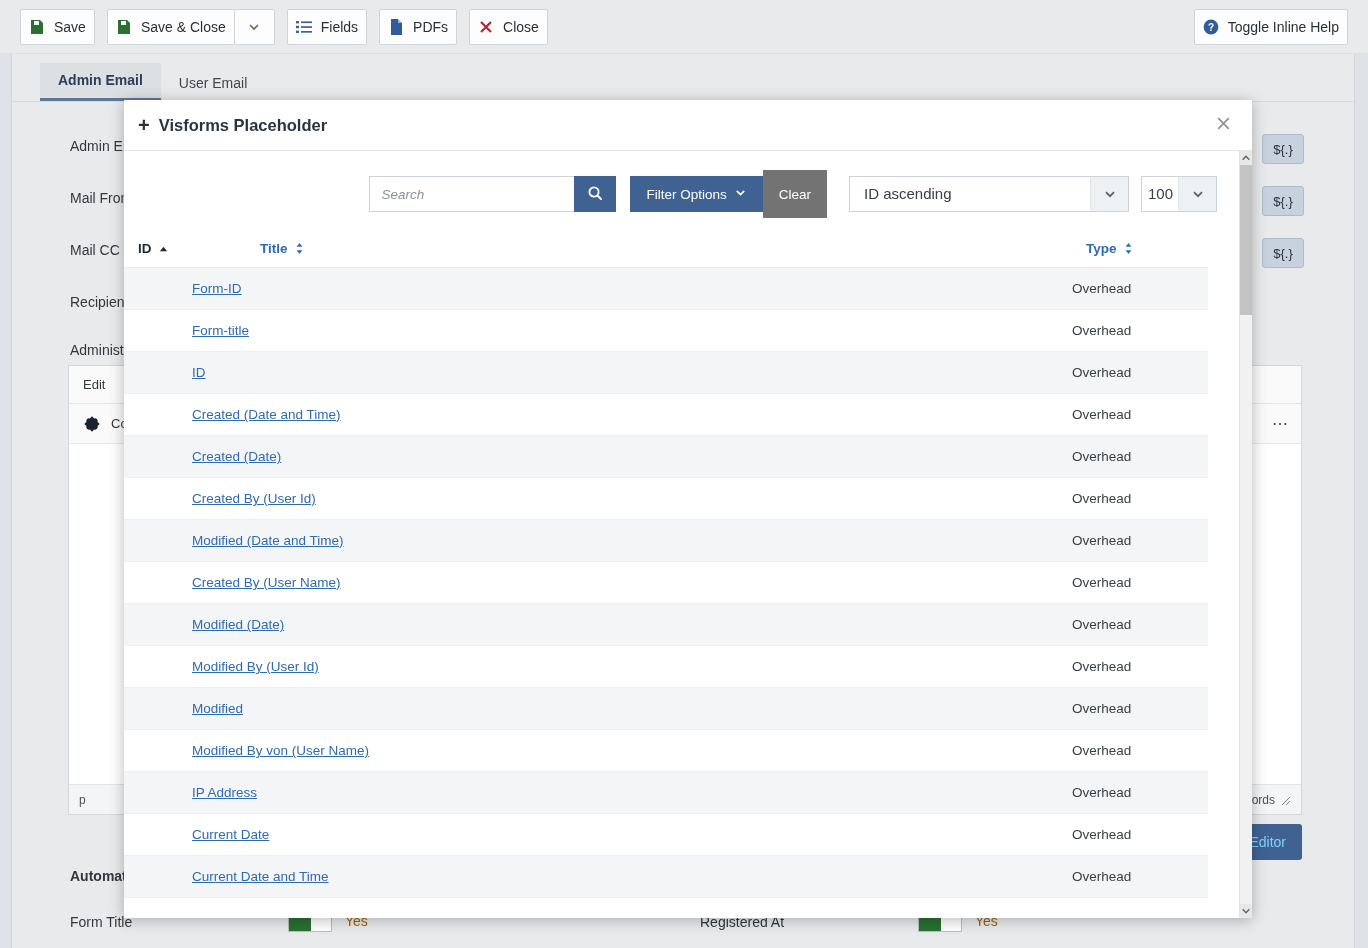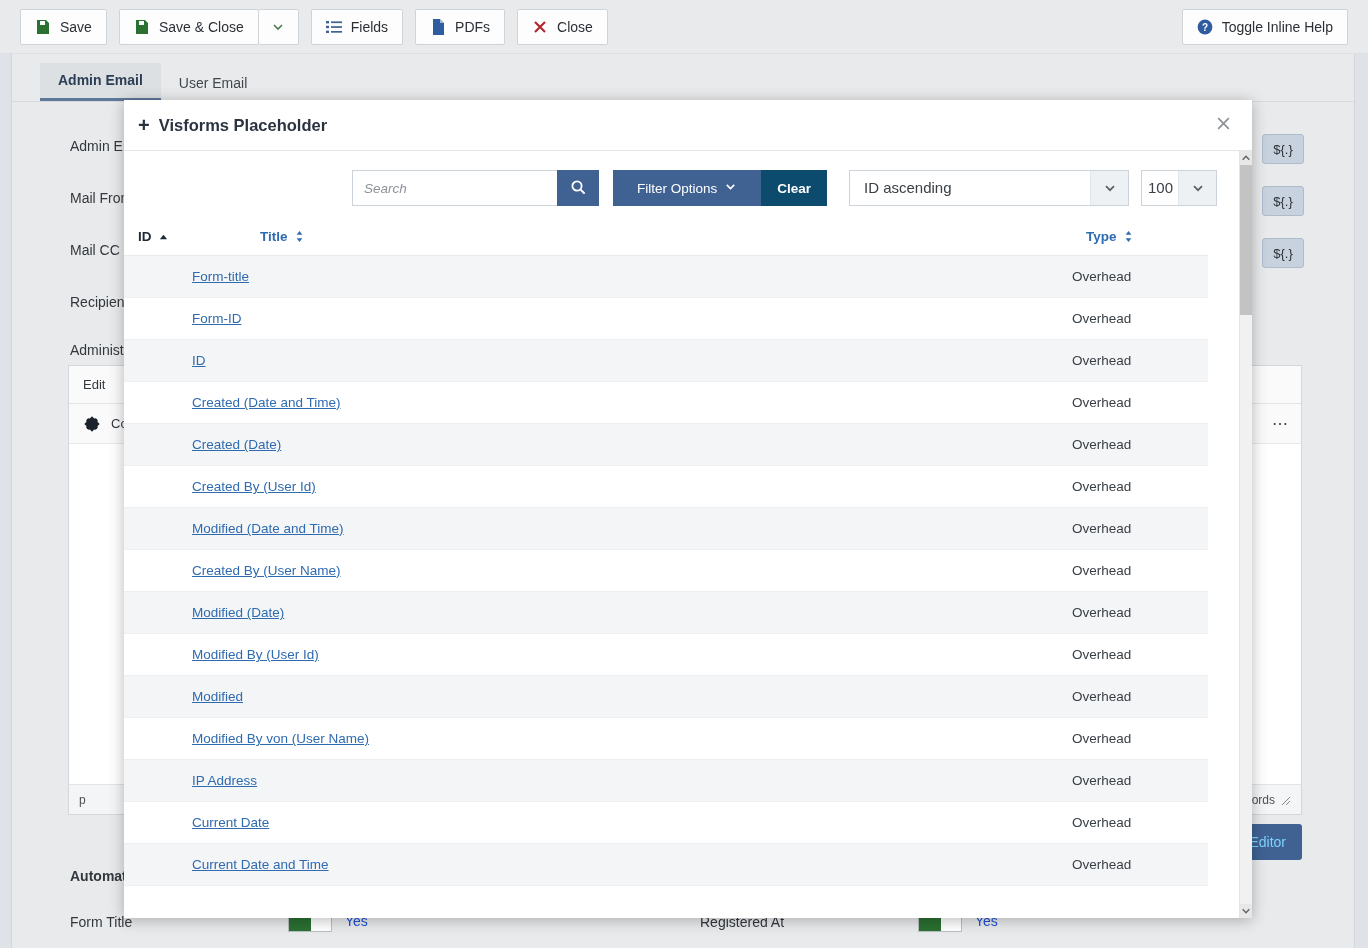--- a/index.html
+++ b/index.html
@@ -26,21 +26,21 @@
   
   .toolbar {
     position: absolute; left: 0; top: 0; right: 0; height: 54px;
     background: #e8eaec;
     border-bottom: 1px solid #dcdfe2;
     display: flex; align-items: center; padding: 0 20px; gap: 0;
   }
   .tb-group { display: flex; align-items: center; }
   .tb-btn {
     height: 36px; display: inline-flex; align-items: center; gap: 9px;
-    padding: 0 14px; background: #fdfdfd; border: 1px solid #cfd4d8;
+    padding: 0 8px; background: #fdfdfd; border: 1px solid #cfd4d8;
     font-size: 14px; color: #2b3036; cursor: pointer; white-space: nowrap;
     border-radius: 2px;
   }
   .tb-btn + .tb-btn { margin-left: 12px; }
   .tb-split { margin-left: 0 !important; border-left: none; width: 40px; justify-content: center; padding: 0; }
   .tb-spacer { flex: 1; }
   .tb-btn .lbl { line-height: 1; }
 
   .ico { width: 16px; height: 16px; display: inline-block; flex: none; }
 
@@ -86,21 +86,21 @@
   .resize-grip { width: 10px; height: 10px; }
 
   .editor-btn {
     position: absolute; right: 66px; top: 824px; height: 36px; padding: 0 16px;
     background: #3f6293; color: #7dd3fc; border: none; border-radius: 3px;
     font-size: 14px; cursor: pointer;
   }
 
   .bg-toggle { position: absolute; width: 44px; height: 22px; border: 1px solid #b9bec3; background: #fff; }
   .bg-toggle i { display: block; width: 22px; height: 20px; background: #2a7031; }
-  .bg-toggle-lbl { position: absolute; font-size: 14px; color: #1d4ed8; }
+  .bg-toggle-lbl { position: absolute; font-size: 14px; color: #a16207; }
 
   
   .modal {
     position: absolute; left: 124px; top: 100px;
     width: 1128px; height: 818px;
     background: #fff;
     box-shadow: 0 2px 14px rgba(0,0,0,.28);
     display: flex; flex-direction: column;
     overflow: hidden;
   }
@@ -133,26 +133,26 @@
     width: 205px; height: 36px; border: 1px solid #ccd3da; border-right: none;
     padding: 0 11px; font-size: 13.5px; color: #3a4046; outline: none;
     font-family: "Liberation Sans", sans-serif; background: #fff;
   }
   .search-input::placeholder { color: #8c9298; font-style: italic; }
   .search-btn {
     width: 42px; height: 36px; background: #3f6293; border: 1px solid #3f6293;
     color: #fff; cursor: pointer; display: flex; align-items: center; justify-content: center;
   }
   .filter-btn {
-    margin-left: 14px; height: 36px; padding: 0 24px; background: #3f6293; color: #fff;
+    margin-left: 14px; height: 36px; padding: 0 16px; background: #3f6293; color: #fff;
     border: none; font-size: 13.5px; cursor: pointer; display: flex; align-items: center; gap: 7px;
   }
   .clear-btn {
-    height: 36px; padding: 0 16px; background: #0c4a6e; color: #fff; border: none;
-    font-size: 13.5px; cursor: pointer; font-weight: bold;
+    height: 48px; padding: 0 16px; background: #737373; color: #fff; border: none;
+    font-size: 13.5px; cursor: pointer;
   }
   .select-shell {
     margin-left: 22px; height: 36px; display: flex; align-items: center;
     border: 1px solid #ccd3da; background: #fff;
   }
   .select-shell .txt { padding: 0 14px; font-size: 15px; color: #3a4046; line-height: 34px; white-space: nowrap; }
   .select-shell .caret {
     width: 38px; height: 34px; background: #eef1f4; border-left: 1px solid #dfe4e9;
     display: flex; align-items: center; justify-content: center; color: #5b6168; cursor: pointer;
   }
@@ -435,26 +435,26 @@
                       <path fill="#2f6bb0" d="M5 0l3.2 4H1.8z"></path>
                       <path fill="#2f6bb0" d="M5 12L1.8 8h6.4z"></path>
                     </svg>
                 </span>
               </th>
             </tr>
           </thead>
           <tbody id="listing-body">
               <tr>
                 <td class="c-id"></td>
+                <td class="c-title"><a>Form-ID</a></td>
+                <td class="c-type">Overhead</td>
+              </tr>
+              <tr>
+                <td class="c-id"></td>
                 <td class="c-title"><a>Form-title</a></td>
-                <td class="c-type">Overhead</td>
-              </tr>
-              <tr>
-                <td class="c-id"></td>
-                <td class="c-title"><a>Form-ID</a></td>
                 <td class="c-type">Overhead</td>
               </tr>
               <tr>
                 <td class="c-id"></td>
                 <td class="c-title"><a>ID</a></td>
                 <td class="c-type">Overhead</td>
               </tr>
               <tr>
                 <td class="c-id"></td>
                 <td class="c-title"><a>Created (Date and Time)</a></td>

